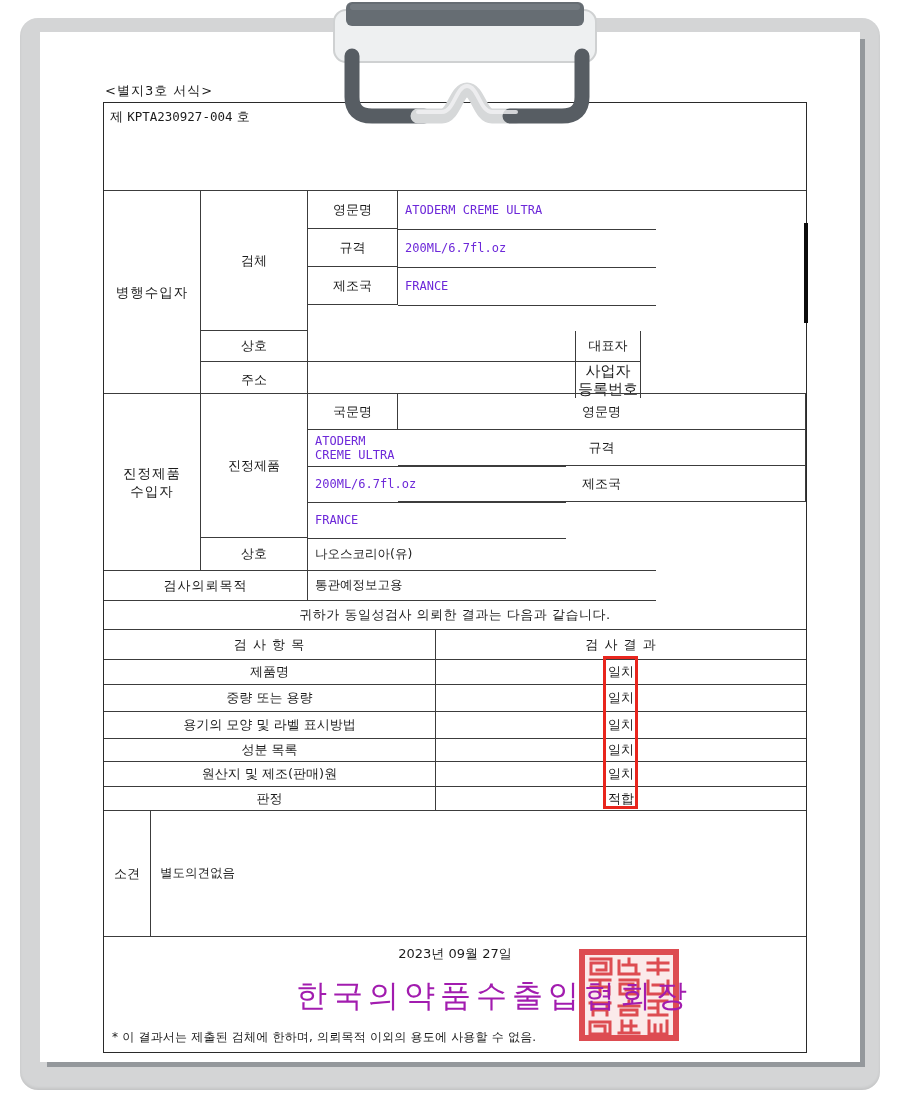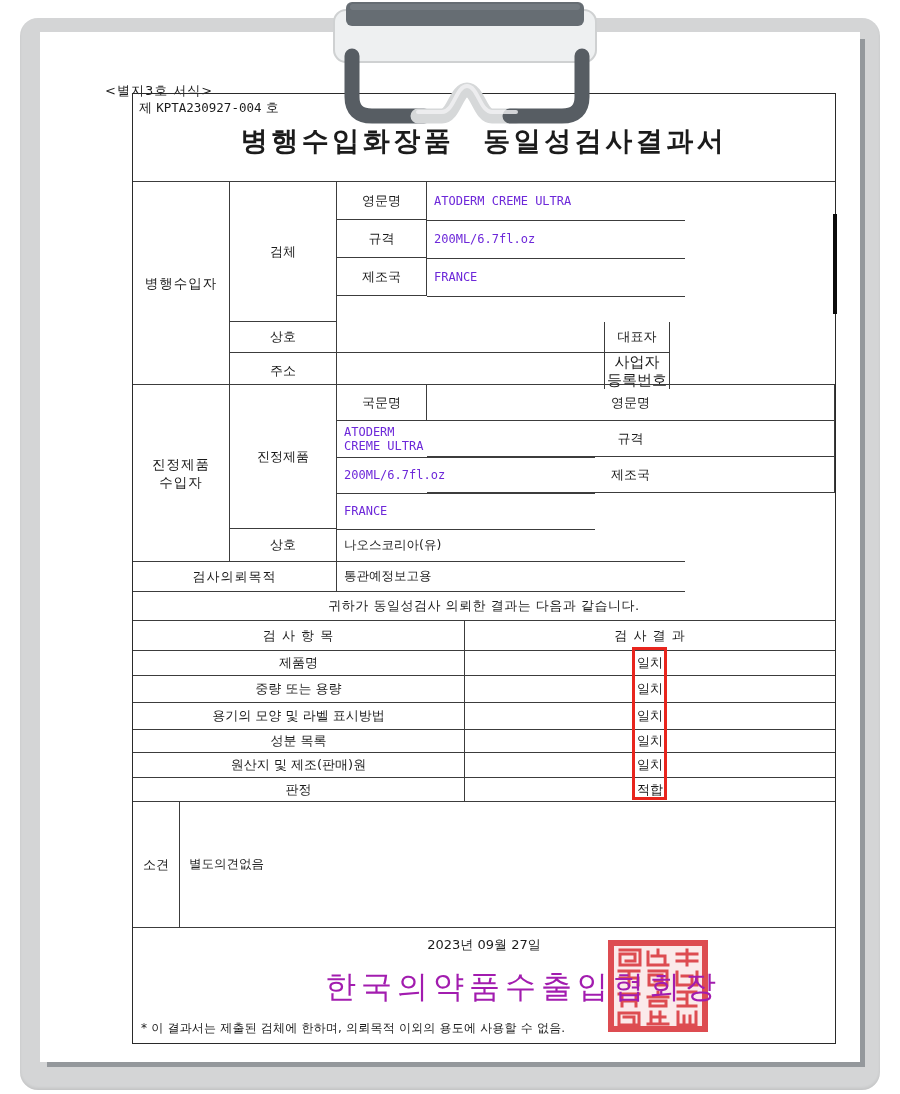--- a/index.html
+++ b/index.html
@@ -12,23 +12,23 @@
                box-shadow: inset 0 -2px 3px rgba(0,0,0,0.08); }
   .paper { position:absolute; left:40px; top:32px; width:820px; height:1030px;
            background:#ffffff; z-index:1;
            box-shadow: 6px 6px 0 -1px #94989c; }
   .clip { position:absolute; left:330px; top:0; width:270px; height:128px; z-index:3; }
 
   
   .form-label { position:absolute; left:105px; top:82px; font-size:13px; letter-spacing:1px; z-index:2; }
 
   
-  .box { position:absolute; left:103px; top:93px; width:704px; height:951px;
+  .box { position:absolute; left:103px; top:102px; width:704px; height:951px;
          border:1.5px solid #2a2a2a; z-index:2; display:flex; flex-direction:column;
-         background:transparent;margin-left:29px; }
+         background:transparent; }
   .bordered-b { border-bottom:1px solid #3c3c3c; }
   .bordered-r { border-right:1px solid #3c3c3c; }
   .bordered-l { border-left:1px solid #3c3c3c; }
   .cc { display:flex; align-items:center; justify-content:center; text-align:center; }
   .vl { display:flex; align-items:center; padding-left:7px; }
 
   .hdr { height:87px; position:relative; }
   .doc-line { padding:5px 0 0 6px; font-size:13px; }
   .doc-no { font-family:"DejaVu Sans Mono","Liberation Mono",monospace; font-size:12.5px; }
   .title { text-align:center; margin-top:6px; font-size:27px; font-weight:600;
@@ -114,21 +114,20 @@
 
   <div class="box">
     <div class="artifact"></div>
 
     <div class="hdr">
       <div class="doc-line">
         <span class="lbl">제</span>
         <span class="doc-no">KPTA230927-004</span>
         <span class="lbl">호</span>
       </div>
-      <div class="title">병행수입화장품 동일성검사결과서</div>
     </div>
 
     <div class="sec s1">
       <div class="sec-left">병행수입자</div>
       <div class="sec-right">
         <div class="s1-upper">
           <div class="cc span4 bordered-r bordered-b lbl">검체</div>
           <div class="cc bordered-r bordered-b lbl">영문명</div>
           <div class="valcell">
             <span class="typed">ATODERM CREME ULTRA</span>

